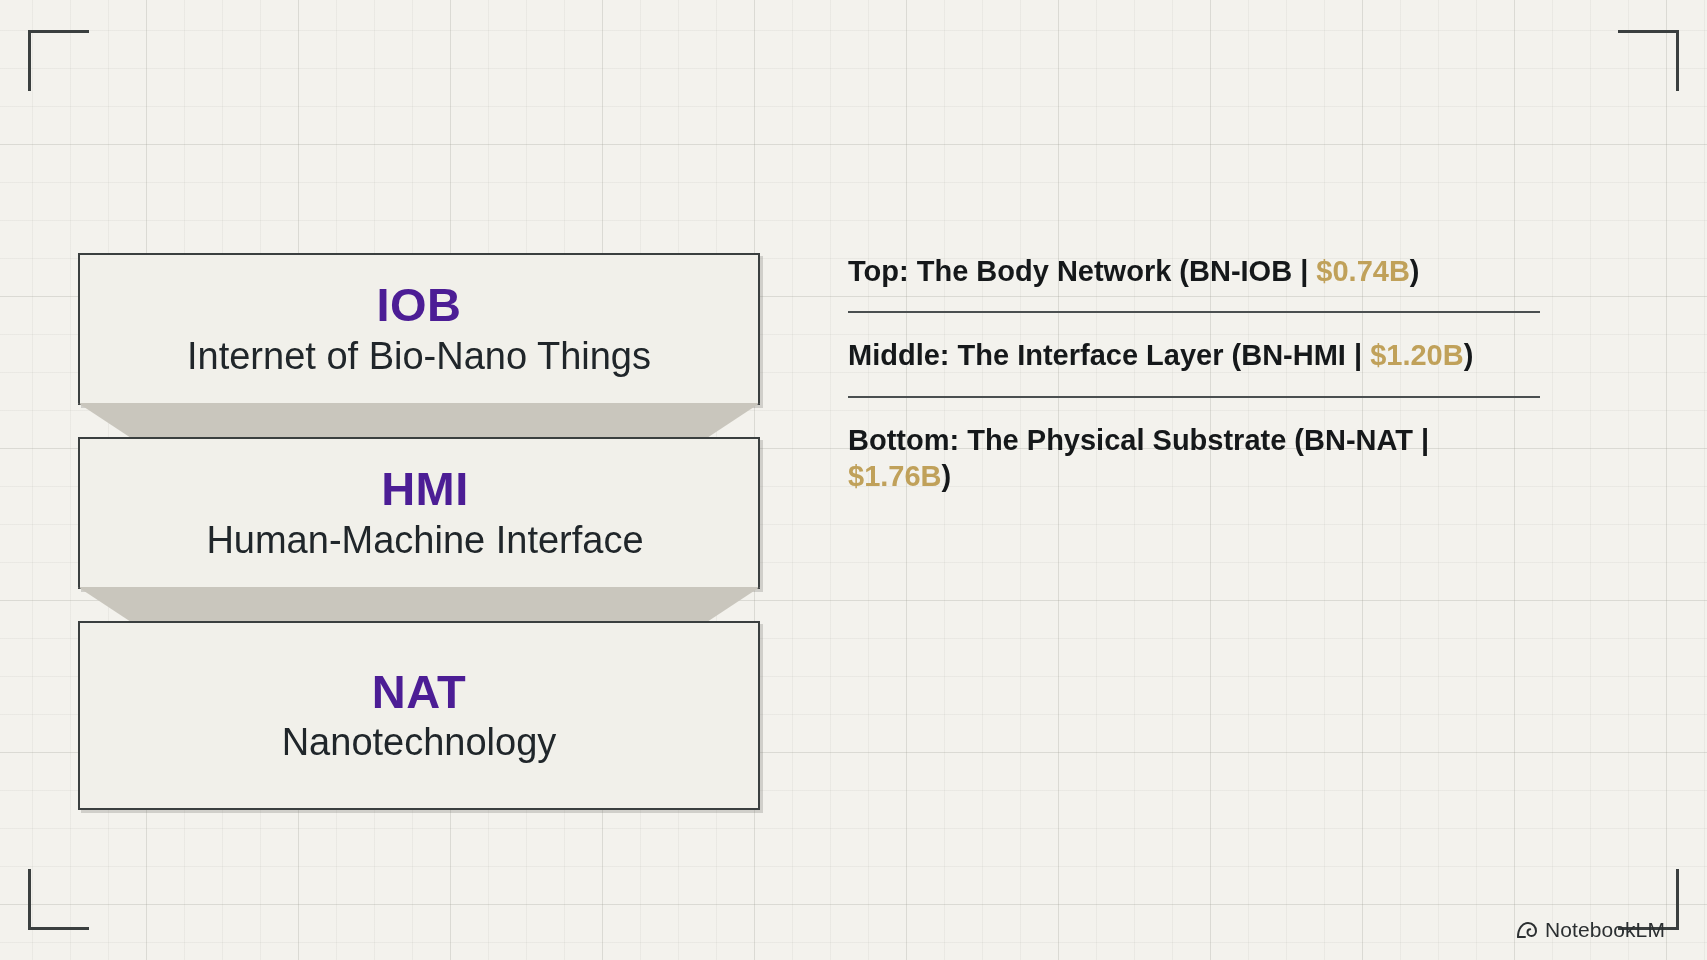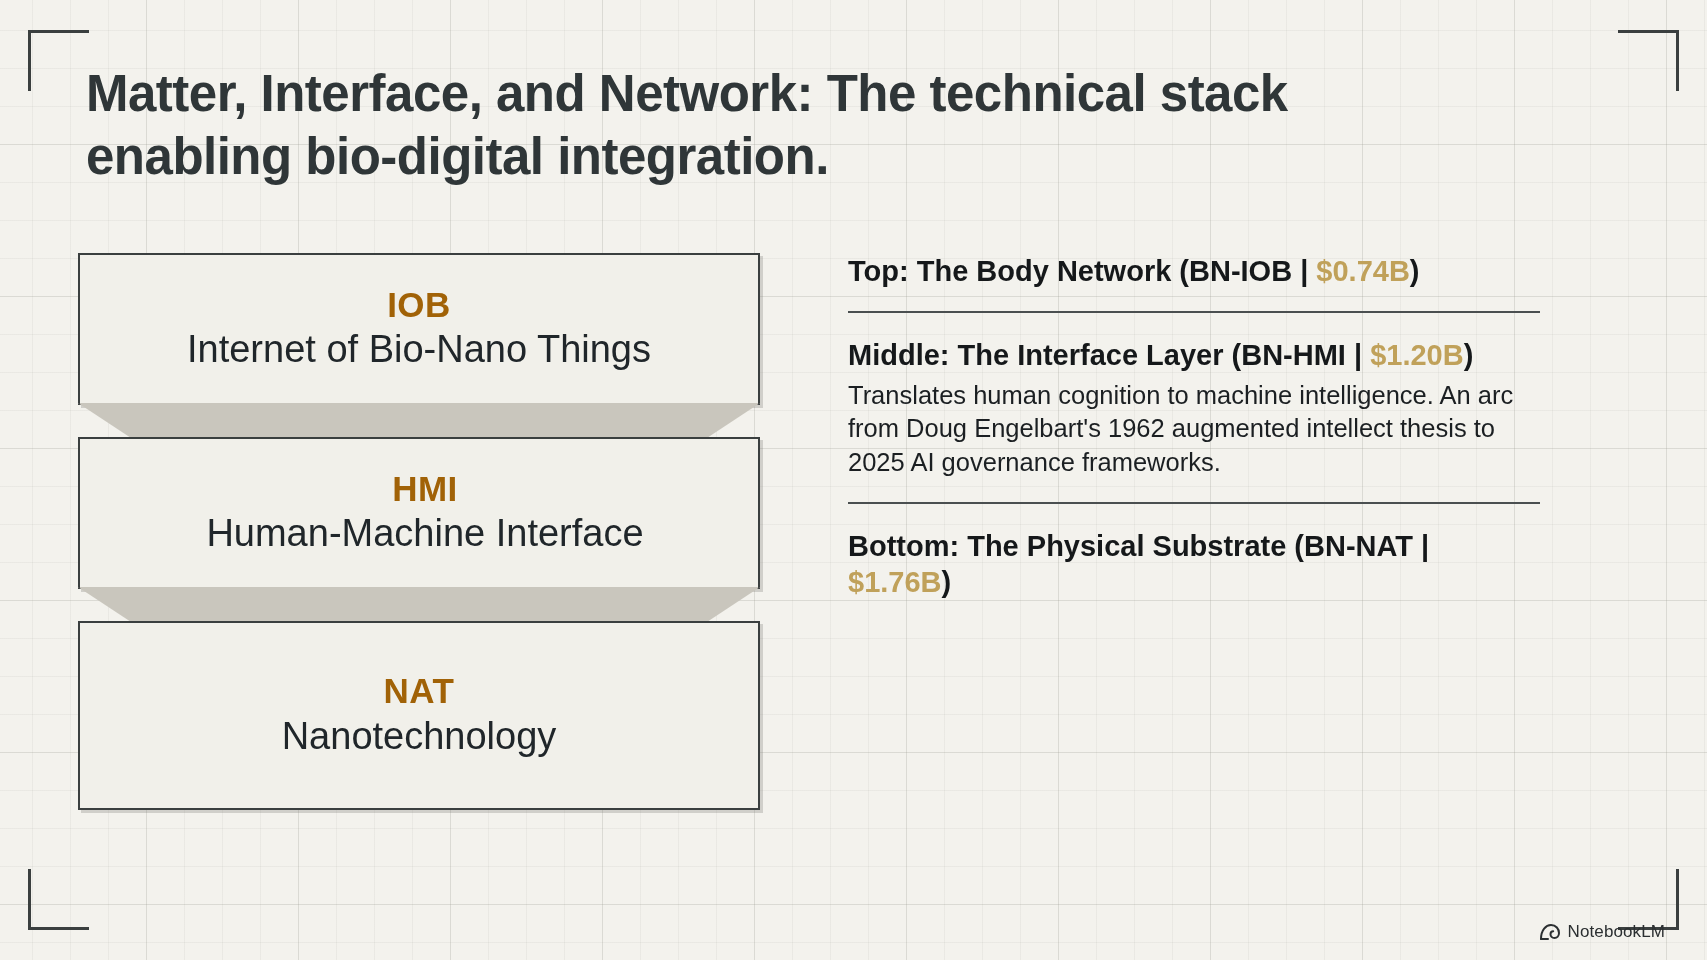--- a/index.html
+++ b/index.html
@@ -70,23 +70,23 @@
     border: 2.5px solid #3a3f3f;
     background: #f1f0ea;
     box-shadow: 3px 3px 0 rgba(120,120,110,0.28);
     text-align: center;
     display: flex;
     flex-direction: column;
     align-items: center;
     justify-content: center;
   }
   .layer-acronym {
-    font-size: 35px;
+    font-size: 47px;
     font-weight: bold;
-    color: #a16207;
+    color: #4c1d95;
     letter-spacing: 0.5px;
     line-height: 1.05;
   }
   .layer-name {
     font-size: 38px;
     color: #20262a;
     margin-top: 6px;
     line-height: 1.1;
   }
   .connector {
@@ -131,36 +131,35 @@
 
   
   #watermark {
     position: absolute;
     right: 42px;
     bottom: 18px;
     display: flex;
     align-items: center;
     gap: 7px;
     color: #2b2f31;
-    font-size: 17px;
+    font-size: 21px;
     letter-spacing: 0.1px;
   }
   #watermark svg { display: block; }
 </style>
 </head>
 <body>
 
 <div id="page">
 
   <div class="corner corner-tl"></div>
   <div class="corner corner-tr"></div>
   <div class="corner corner-bl"></div>
   <div class="corner corner-br"></div>
 
-  <div id="title">Matter, Interface, and Network: The technical stack enabling bio-digital integration.</div>
 
   <div id="stack">
 
     <div class="layer-box" style="height:152px;">
       <div class="layer-acronym">IOB</div>
       <div class="layer-name">Internet of Bio-Nano Things</div>
     </div>
 
     <div class="connector"></div>
 
@@ -181,21 +180,20 @@
   <div id="details">
 
     <div class="detail-block">
       <div class="detail-head"><span>Top: The Body Network (BN-IOB | </span><span class="detail-value">$0.74B</span><span>)</span></div>
     </div>
 
     <div class="detail-divider"></div>
 
     <div class="detail-block">
       <div class="detail-head"><span>Middle: The Interface Layer (BN-HMI | </span><span class="detail-value">$1.20B</span><span>)</span></div>
-      <div class="detail-body">Translates human cognition to machine intelligence. An arc from Doug Engelbart's 1962 augmented intellect thesis to 2025 AI governance frameworks.</div>
     </div>
 
     <div class="detail-divider"></div>
 
     <div class="detail-block">
       <div class="detail-head"><span>Bottom: The Physical Substrate (BN-NAT | </span><span class="detail-value">$1.76B</span><span>)</span></div>
     </div>
 
   </div>
 

